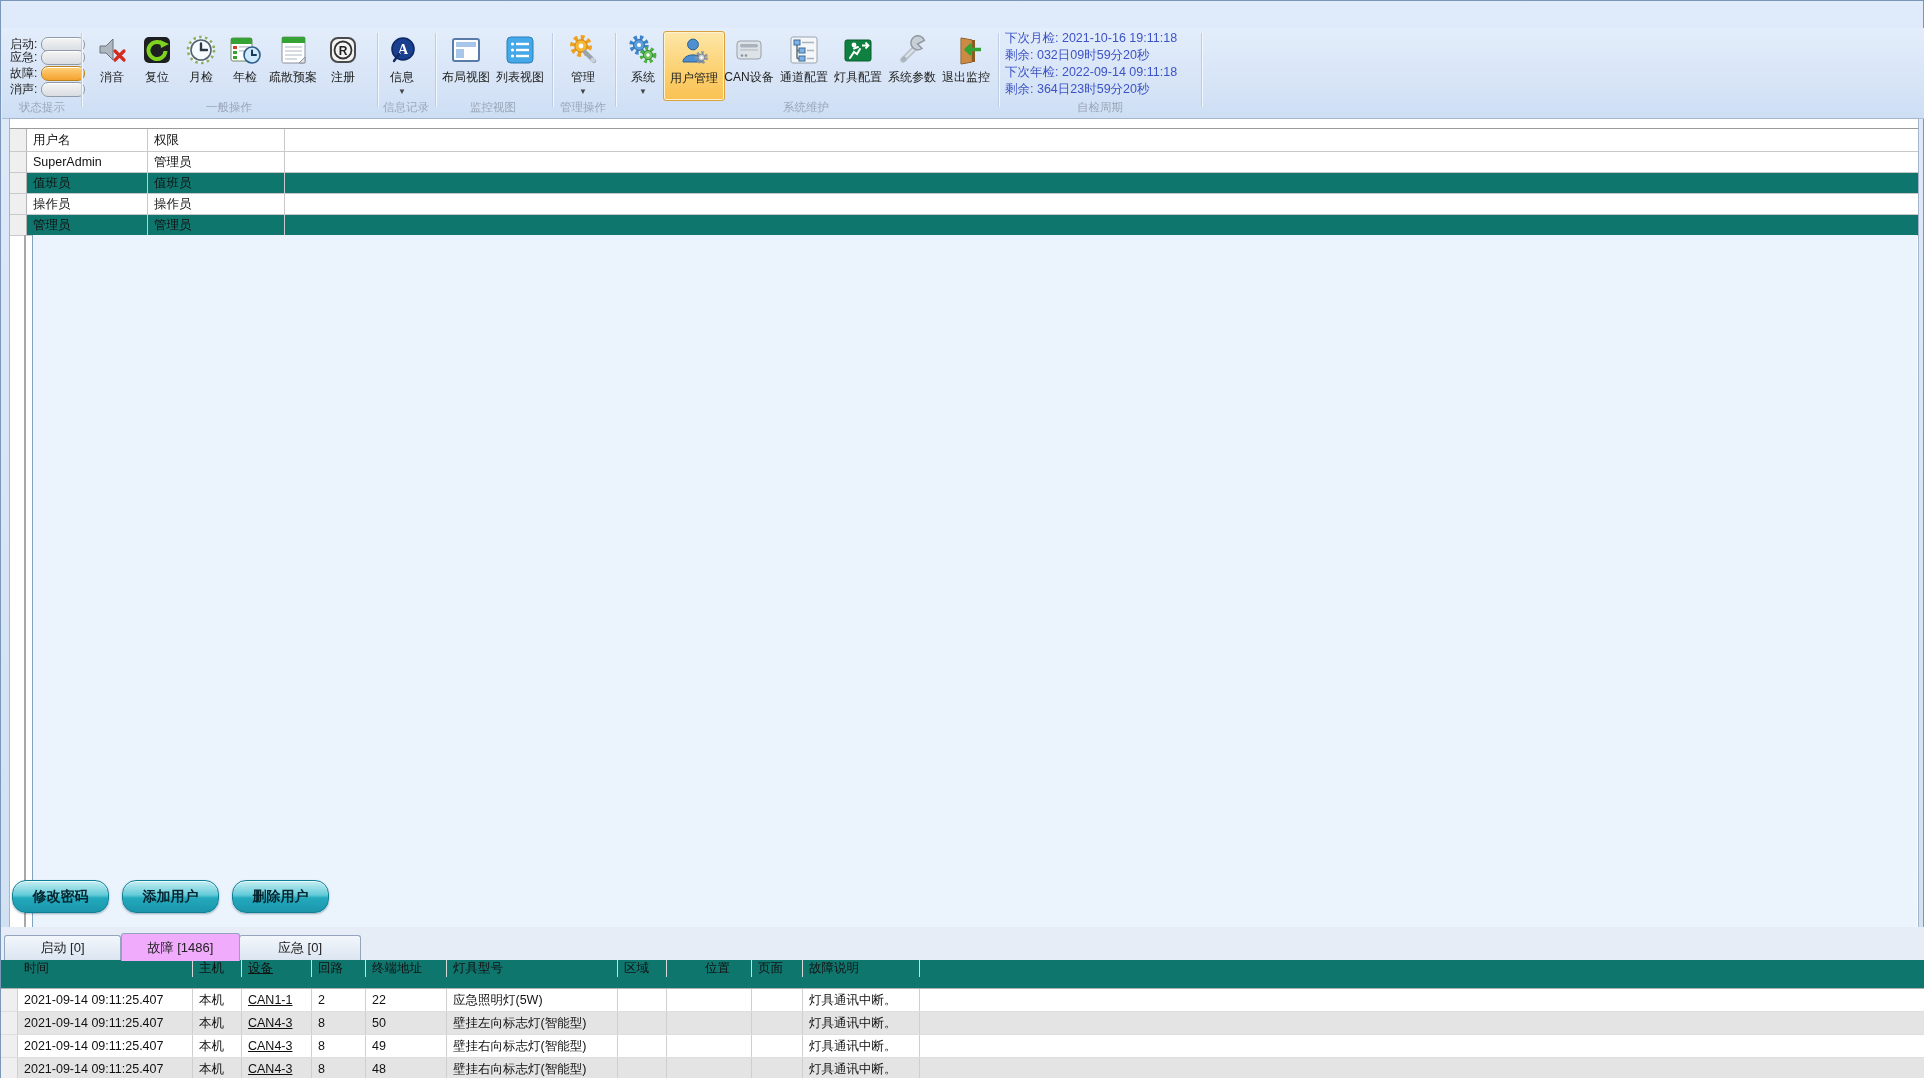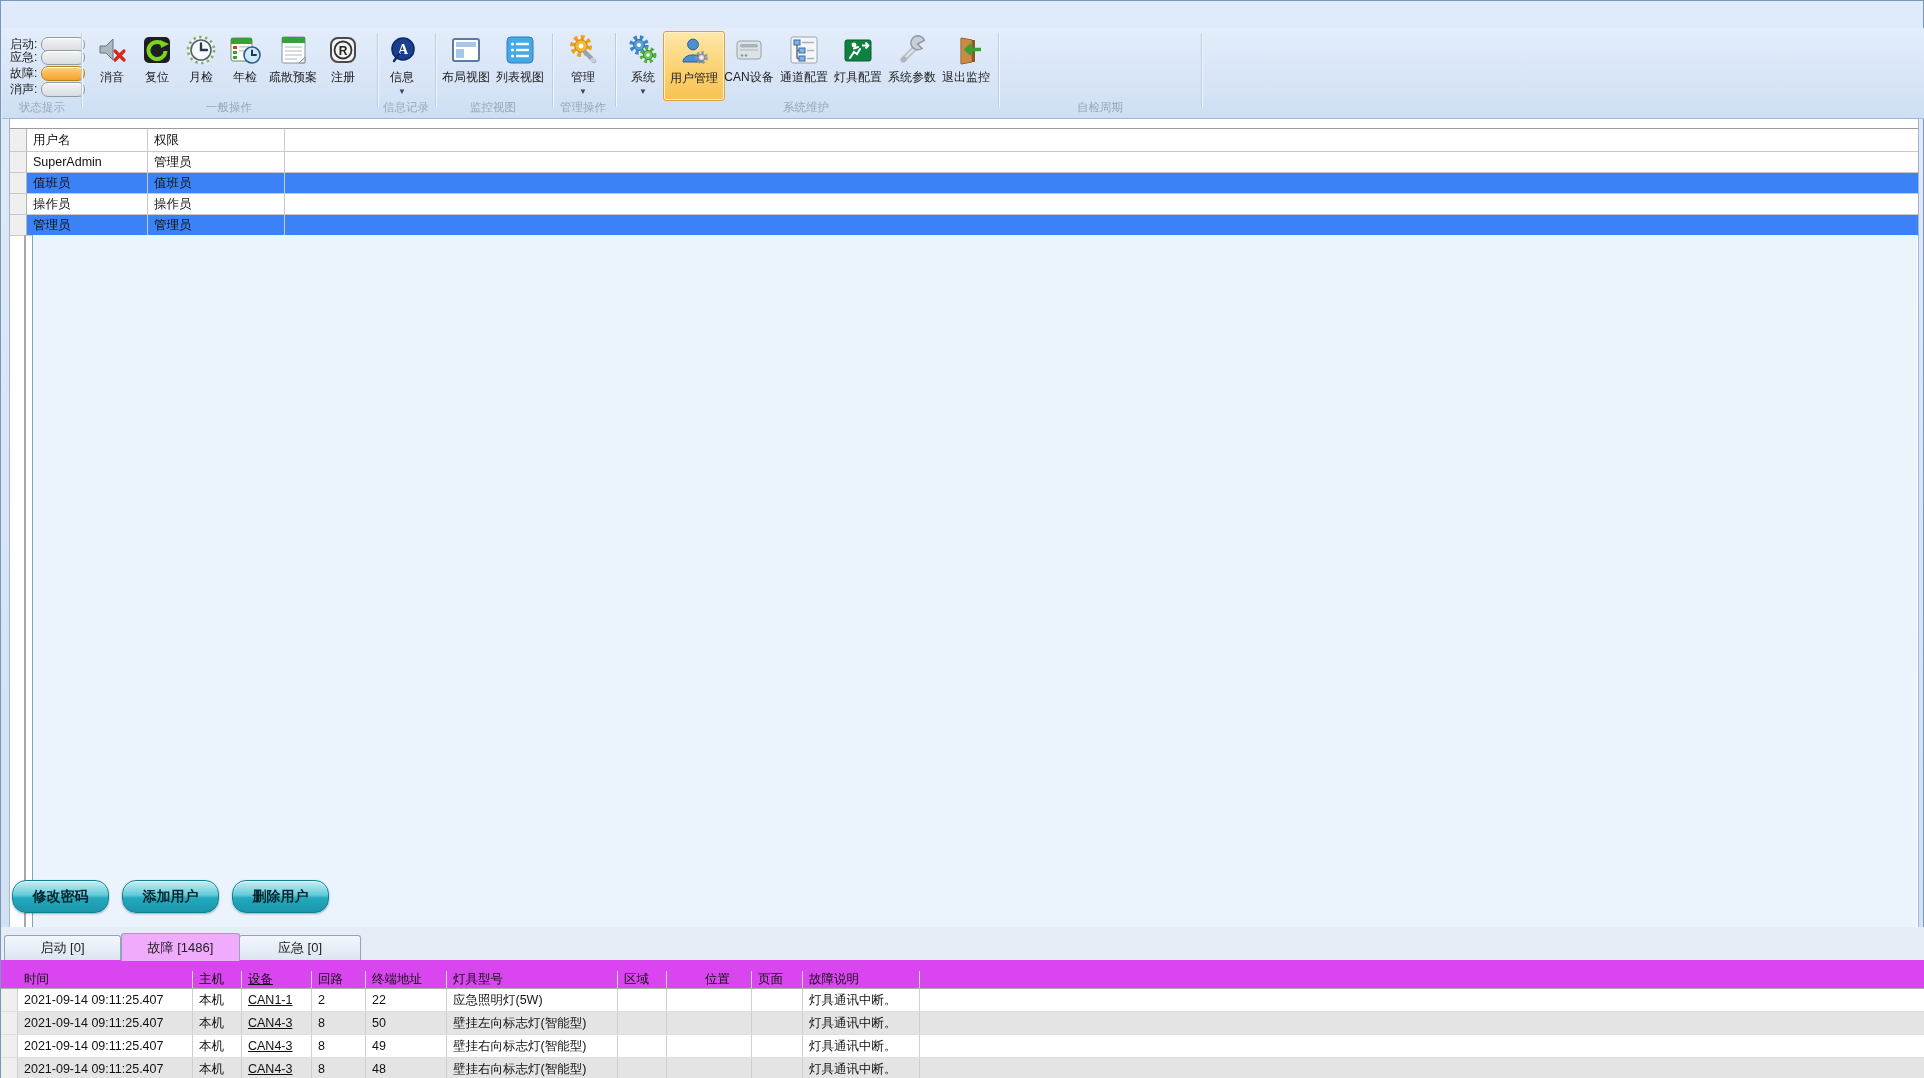--- a/index.html
+++ b/index.html
@@ -52,42 +52,42 @@
   .utable{position:absolute;left:0;top:9px;width:100%;}
   .trow{display:flex;height:20px;align-items:stretch;font-size:12.5px;}
   .uhead{height:22px;border-top:1px solid #9b9b9b;border-bottom:1px solid #9b9b9b;background:#fff;font-size:12.5px;}
   .cell{display:flex;align-items:center;padding:0 6px;border-right:1px solid #c9c9c9;overflow:hidden;white-space:nowrap;}
   .selcell{padding:0;background:#efefef;border-right:1px solid #b5b5b5;}
   .tailcell{flex:1;border-right:none;}
   .uc0{width:16px;flex:none;}
   .uc1{width:108px;flex:none;}
   .uc2{width:124px;flex:none;}
   .utable .trow{border-bottom:1px solid #c9c9c9;background:#fff;}
-  .utable .trow.alt{background:#3b82f6;}
+  .utable .trow.alt{background:#0f766e;}
 
   .blue-panel{position:absolute;left:22px;top:116px;width:1884px;height:750px;background:#ebf4fd;
     border-left:1px solid #7fa3c0;}
   .panel-div{position:absolute;left:14px;top:116px;width:2px;height:750px;background:#a8a8a8;}
 
   .btn-row{position:absolute;left:2px;top:761px;display:flex;gap:13px;}
   .teal-btn{width:97px;height:33px;border-radius:14px;border:1px solid #0e7f96;
     background:linear-gradient(#c8eef3,#62cbd8 45%,#23a9bd 55%,#1b96ab);
     box-shadow:0 1px 2px rgba(0,40,60,.35), inset 0 1px 0 #e8fbff;
     font-size:14px;font-weight:bold;color:#03242e;display:flex;align-items:center;justify-content:center;
     cursor:pointer;font-family:"Liberation Sans","DejaVu Sans",sans-serif;}
 
   
   .log{position:absolute;left:0;top:926px;width:1924px;height:152px;background:#e6edf7;}
   .tabstrip{position:absolute;left:0;top:6px;width:100%;height:27px;border-bottom:1px solid #93a4bc;}
   .tab{position:absolute;top:2px;height:24px;border:1px solid #93a4bc;border-bottom:none;border-radius:3px 3px 0 0;
     background:linear-gradient(#f3f7fc,#dbe5f1);display:flex;align-items:center;justify-content:center;
     font-size:13px;color:#222;cursor:pointer;}
   .tab.active{background:#f0abfc;top:0;height:27px;z-index:2;}
   .ltable{position:absolute;left:0;top:33px;width:100%;background:#fff;}
-  .lhead{display:flex;height:28px;border-bottom:1px solid #b0b0b0;background:#d946ef;font-size:12.5px;align-items:flex-end;}
+  .lhead{display:flex;height:28px;border-bottom:1px solid #b0b0b0;background:#0f766e;font-size:12.5px;align-items:flex-start;}
   .lhead .cell{border-right:1px solid #d8d8d8;}
   .ltable .trow{height:22px;border-bottom:1px solid #dedede;background:#fff;font-size:12.5px;}
   .ltable .trow.alt{background:#e4e4e4;}
   .ltable .trow .cell{border-right:1px solid #cfcfcf;}
   .lc0{width:16px;flex:none;}
   .lc1{width:162px;flex:none;}
   .lc2{width:36px;flex:none;}
   .lc3{width:57px;flex:none;text-decoration:underline;}
   .lc4{width:41px;flex:none;}
   .lc5{width:68px;flex:none;}
@@ -331,20 +331,26 @@
             <path d="M11 4 L22 6 V28 L11 30 Z" fill="#c07a2e" stroke="#7d4c1b"></path>
             <path d="M11 4 L22 6 L22 28 L11 30 Z" fill="#d89a55" opacity=".5"></path>
             <rect x="22" y="6" width="3" height="22" fill="#8a5a22"></rect>
             <circle cx="19.5" cy="17" r="1.2" fill="#5d3a12"></circle>
             <path d="M31 15.5 H17 M21.5 10.5 L16 15.5 L21.5 20.5" fill="none" stroke="#35a235" stroke-width="3.4" stroke-linejoin="round"></path>
           </svg>
       </span>
       <span class="rlabel">退出监控</span>
     </div>
 
+    <div class="selfcheck">
+      <div>下次月检: 2021-10-16 19:11:18</div>
+      <div>剩余: 032日09时59分20秒</div>
+      <div>下次年检: 2022-09-14 09:11:18</div>
+      <div>剩余: 364日23时59分20秒</div>
+    </div>
 
     <span class="caption" style="left:40px">状态提示</span>
     <span class="caption" style="left:227px">一般操作</span>
     <span class="caption" style="left:404px">信息记录</span>
     <span class="caption" style="left:491px">监控视图</span>
     <span class="caption" style="left:581px">管理操作</span>
     <span class="caption" style="left:804px">系统维护</span>
     <span class="caption" style="left:1098px">自检周期</span>
   </div>
 

